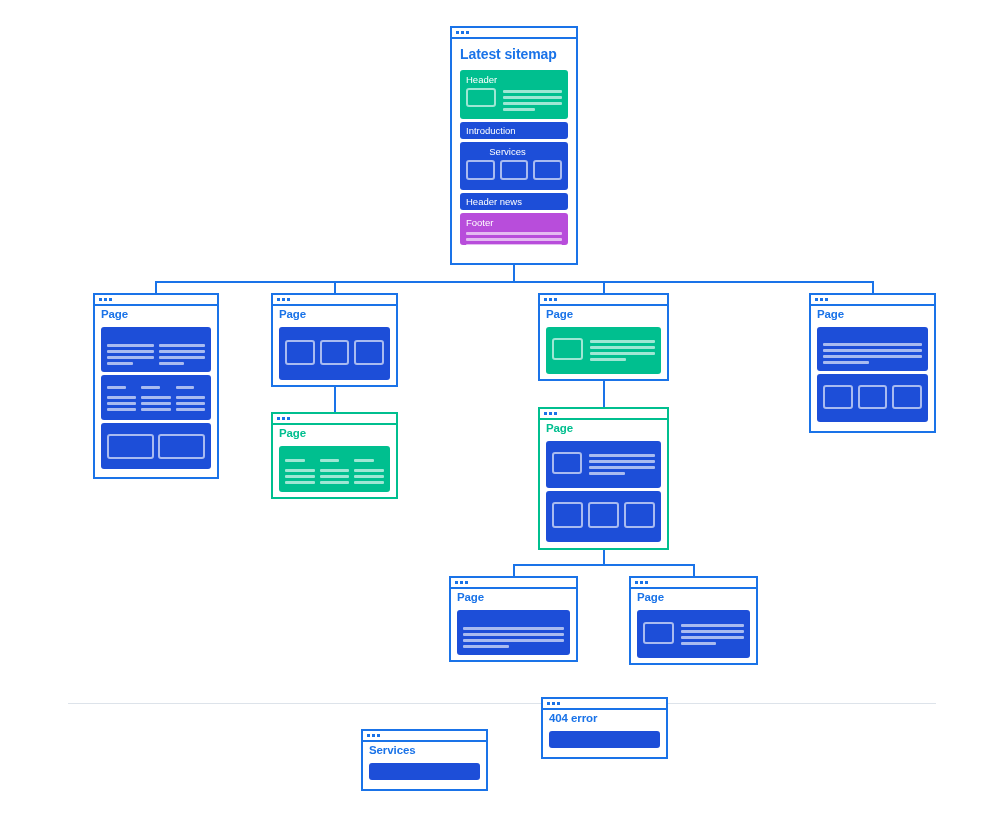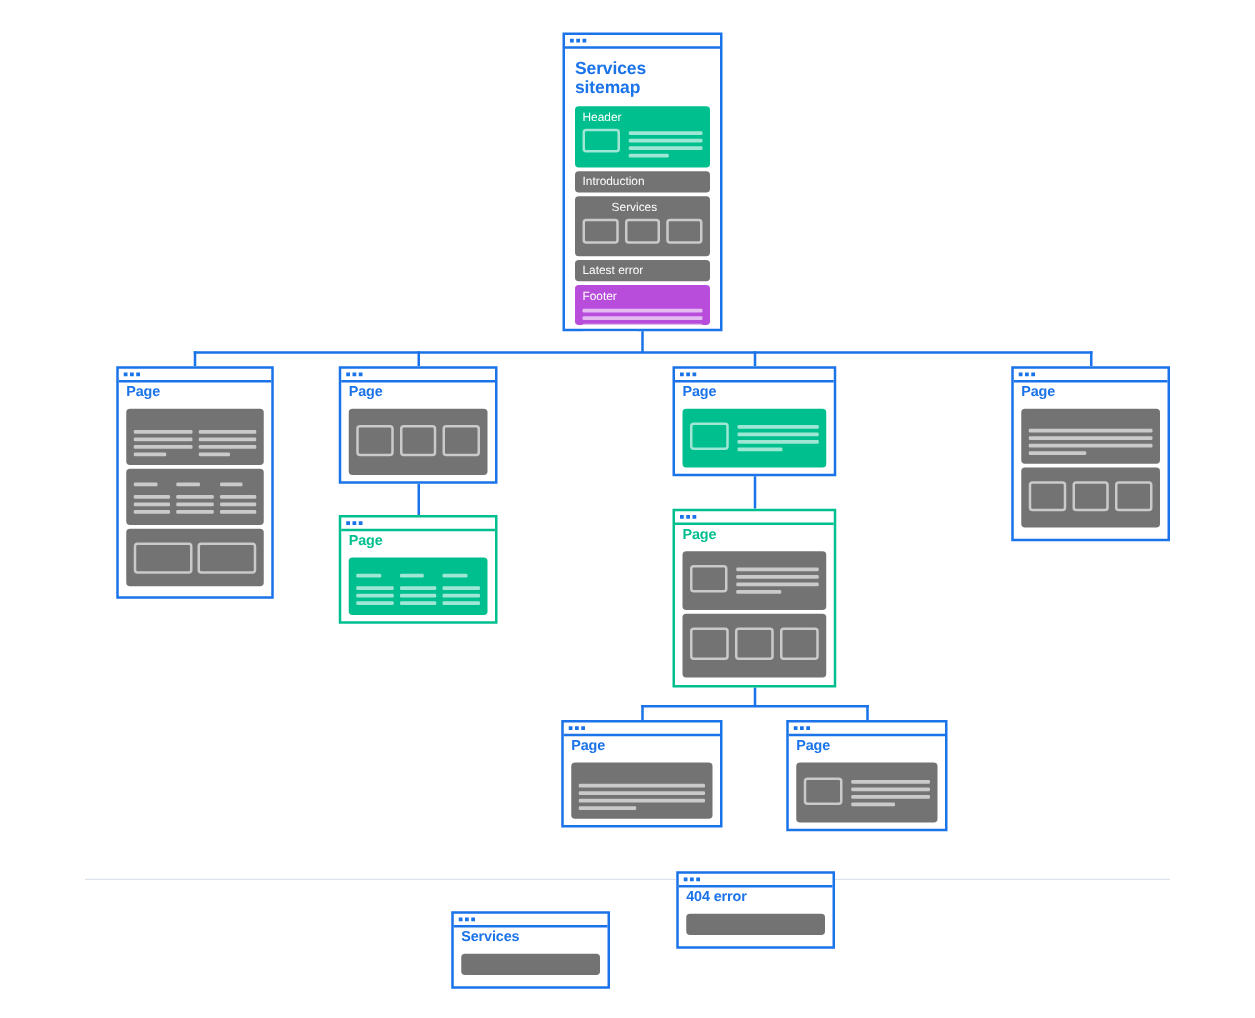--- a/index.html
+++ b/index.html
@@ -66,21 +66,21 @@
   }
   .node-title.green { color: #00bf8f; }
   .node-title.big {
     font-size: 14px;
     line-height: 15px;
     margin-bottom: 8px;
   }
 
   
   .blk {
-    background: #737373;
+    background: #1d4ed8;
     border-radius: 3px;
     position: relative;
     margin-bottom: 3px;
   }
   .blk:last-child { margin-bottom: 0; }
   .blk.teal { background: #00bf8f; }
   .blk.purple { background: #b84ddb; }
 
   .blk-label {
     color: #ffffff;
@@ -139,21 +139,21 @@
 
   <div class="divider" style="left:68px; top:703px; width:868px;"></div>
 
   <div class="node" style="left:450px; top:26px; width:128px; height:239px;">
     <div class="titlebar">
       <span class="dot"></span>
       <span class="dot"></span>
       <span class="dot"></span>
     </div>
     <div class="node-body" style="padding:8px 8px 8px 8px;">
-      <div class="node-title big">Services sitemap</div>
+      <div class="node-title big">Latest sitemap</div>
 
       <div class="blk teal" style="height:49px;">
         <div class="blk-label">Header</div>
         <div class="row pad" style="padding-top:1px;">
           <div class="imgbox" style="width:30px;height:19px;"></div>
           <div class="gap"></div>
           <div class="lines" style="padding-top:2px;">
             <div class="line"></div>
             <div class="line"></div>
             <div class="line"></div>
@@ -171,21 +171,21 @@
         <div class="row pad" style="padding-top:1px;">
           <div class="imgbox" style="width:30px;height:20px;"></div>
           <div class="gaps"></div>
           <div class="imgbox" style="width:30px;height:20px;"></div>
           <div class="gaps"></div>
           <div class="imgbox" style="width:30px;height:20px;"></div>
         </div>
       </div>
 
       <div class="blk" style="height:17px;">
-        <div class="blk-label" style="padding-top:3px;">Latest error</div>
+        <div class="blk-label" style="padding-top:3px;">Header news</div>
       </div>
 
       <div class="blk purple" style="height:32px;">
         <div class="blk-label">Footer</div>
         <div class="pad" style="padding-top:2px;">
           <div class="line"></div>
           <div class="line"></div>
           <div class="line"></div>
           <div class="line half"></div>
         </div>

